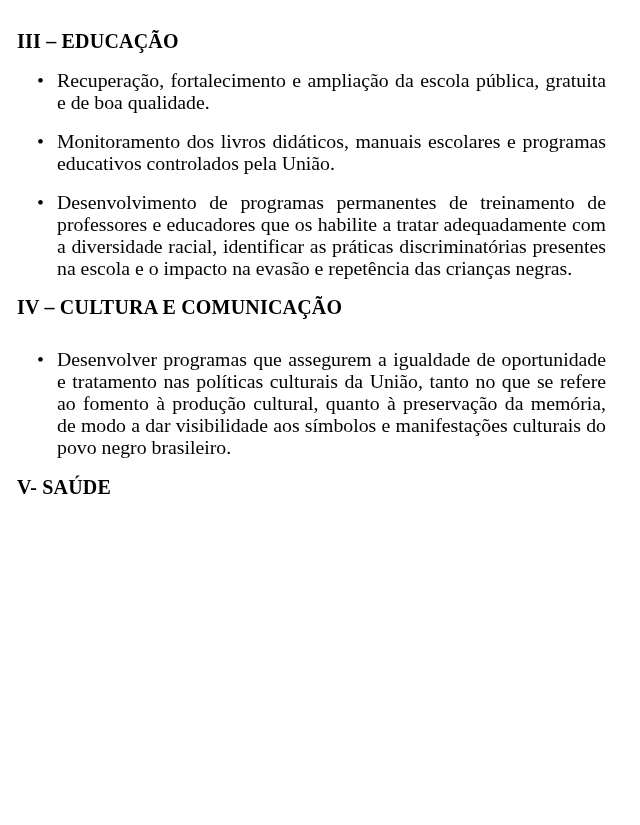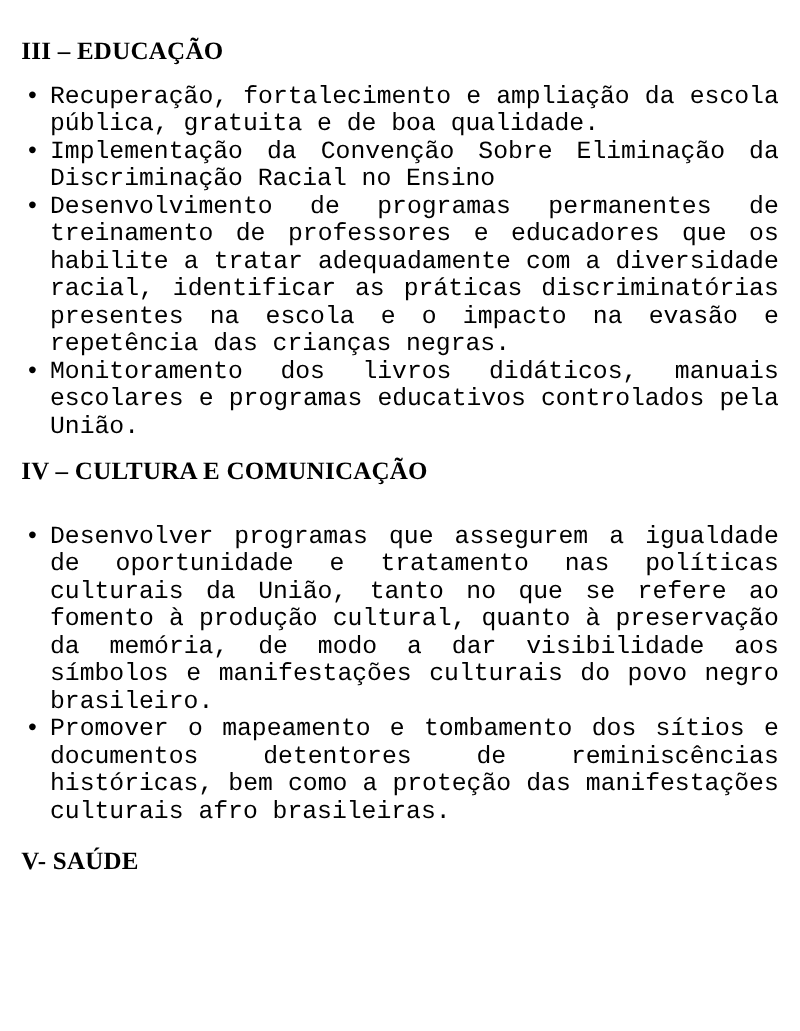--- a/index.html
+++ b/index.html
@@ -34,52 +34,49 @@
     margin: 14px 0 0 0;
     padding: 0;
   }
   #sec-cultura h2.section-heading { margin-top: 14px; }
   #sec-cultura ul.bullet-list { margin-top: 30px; }
   #sec-saude h2.section-heading { margin-top: 18px; }
   li.bullet-item {
     position: relative;
     padding-left: 23px;
     text-align: justify;
-    margin: 0;
-    font-family: Liberation Mono, monospace;
+    margin: 17px;
   }
   .bullet-marker {
     position: absolute;
     left: 3px;
     top: 0;
   }
   .bullet-marker::before {
     content: "\2022";
   }
 </style>
 </head>
 <body>
 
 <div class="page">
 
   <section class="doc-section" id="sec-educacao">
     <h2 class="section-heading">III – EDUCAÇÃO</h2>
     <ul class="bullet-list">
       <li class="bullet-item"><span class="bullet-marker"></span><span>Recuperação, fortalecimento e ampliação da escola pública, gratuita e de boa qualidade.</span></li>
-      <li class="bullet-item"><span class="bullet-marker"></span><span>Implementação da Convenção Sobre Eliminação da Discriminação Racial no Ensino</span></li>
+      <li class="bullet-item"><span class="bullet-marker"></span><span>Monitoramento dos livros didáticos, manuais escolares e programas educativos controlados pela União.</span></li>
       <li class="bullet-item"><span class="bullet-marker"></span><span>Desenvolvimento de programas permanentes de treinamento de professores e educadores que os habilite a tratar adequadamente com a diversidade racial, identificar as práticas discriminatórias presentes na escola e o impacto na evasão e repetência das crianças negras.</span></li>
-      <li class="bullet-item"><span class="bullet-marker"></span><span>Monitoramento dos livros didáticos, manuais escolares e programas educativos controlados pela União.</span></li>
     </ul>
   </section>
 
   <section class="doc-section" id="sec-cultura">
     <h2 class="section-heading">IV – CULTURA E COMUNICAÇÃO</h2>
     <ul class="bullet-list">
       <li class="bullet-item"><span class="bullet-marker"></span><span>Desenvolver programas que assegurem a igualdade de oportunidade e tratamento nas políticas culturais da União, tanto no que se refere ao fomento à produção cultural, quanto à preservação da memória, de modo a dar visibilidade aos símbolos e manifestações culturais do povo negro brasileiro.</span></li>
-      <li class="bullet-item"><span class="bullet-marker"></span><span>Promover o mapeamento e tombamento dos sítios e documentos detentores de reminiscências históricas, bem como a proteção das manifestações culturais afro brasileiras.</span></li>
     </ul>
   </section>
 
   <section class="doc-section" id="sec-saude">
     <h2 class="section-heading">V- SAÚDE</h2>
   </section>
 
 </div>
 
 </body></html>

